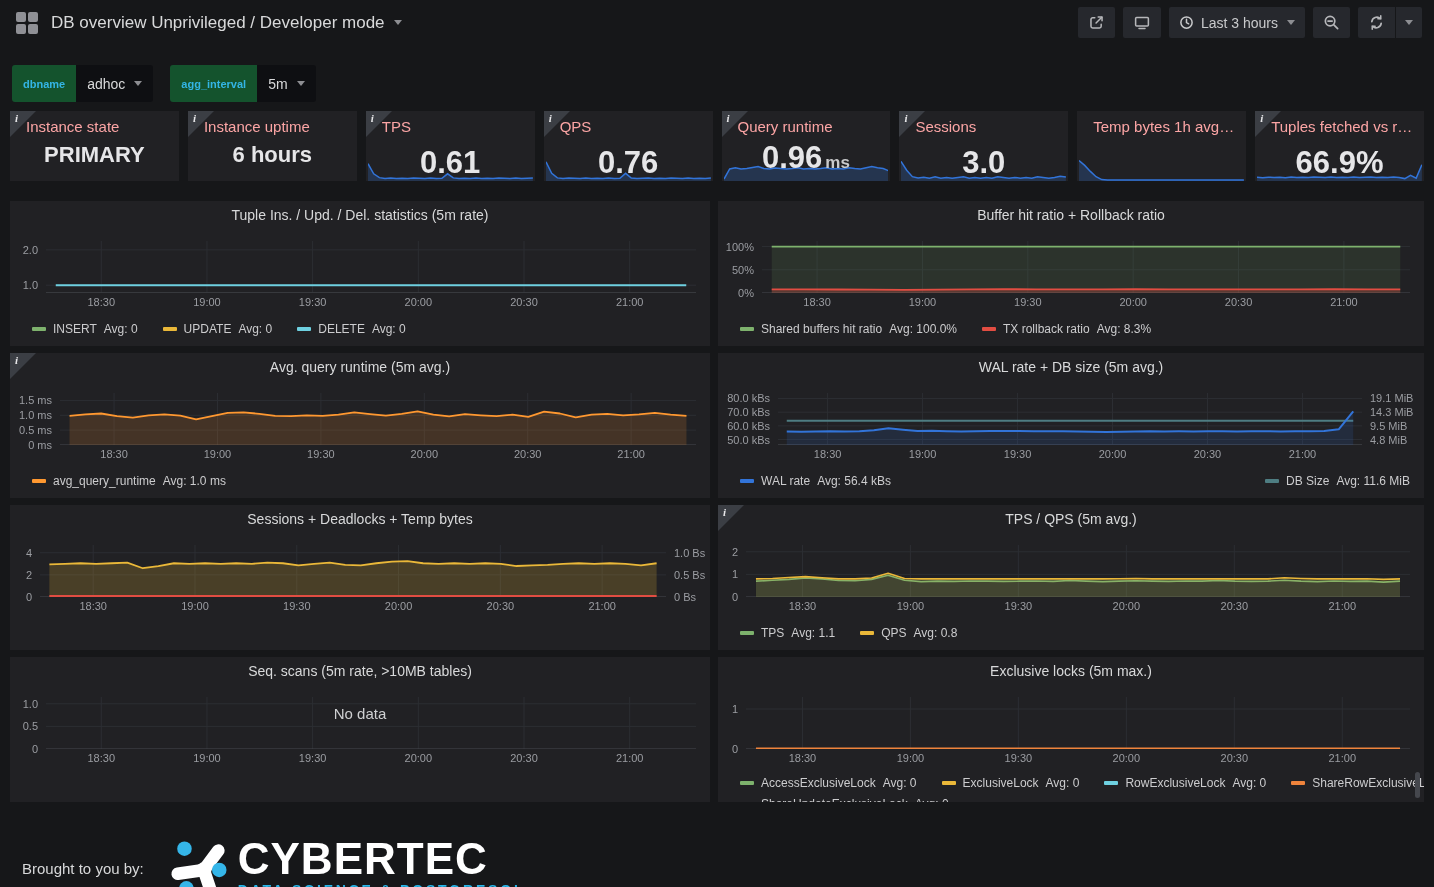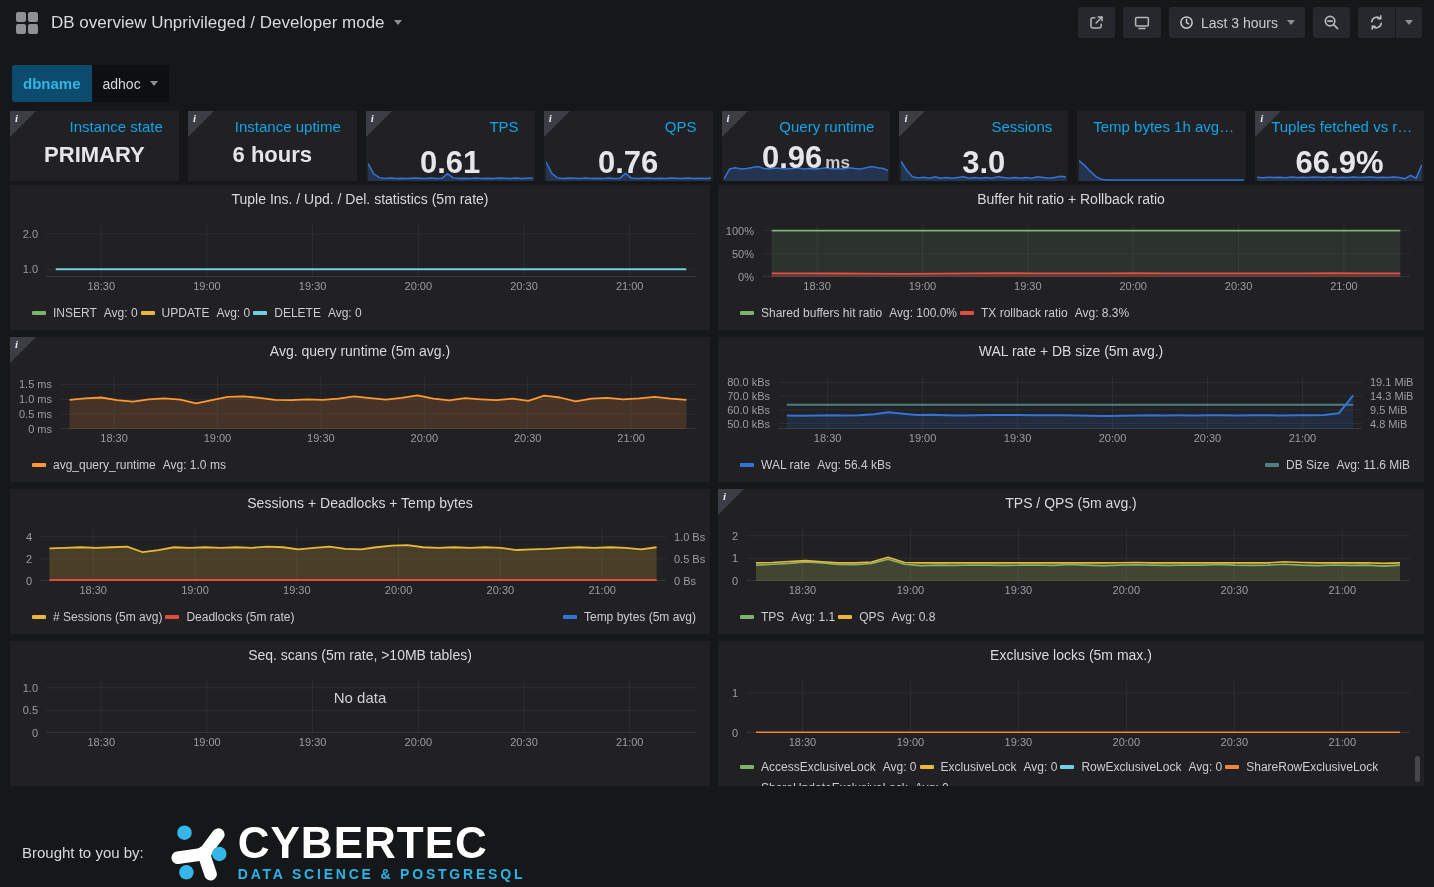--- a/index.html
+++ b/index.html
@@ -15,47 +15,47 @@
   .nav-right{margin-left:auto;display:flex;gap:8px;align-items:center}
   .nbtn{height:31px;background:#26282d;border-radius:2px;display:flex;align-items:center;justify-content:center;padding:0 10px;color:#c9cacc;font-size:14px;cursor:pointer;gap:7px}
   .nbtn svg{display:block}
   .btn-group{display:flex;gap:1px}
   .btn-group .nbtn:first-child{border-radius:2px 0 0 2px}
   .btn-group .nbtn:last-child{border-radius:0 2px 2px 0;padding:0 9px}
 
   
   .submenu{display:flex;gap:17px;margin:20px 0 0 12px}
   .var{display:flex;height:37px;border-radius:3px;overflow:hidden;cursor:pointer}
-  .var-label{background:#0c4a6e;color:#33b5e5;font-size:15px;font-weight:bold;display:flex;align-items:center;padding:0 11px}
+  .var-label{background:#14532d;color:#33b5e5;font-size:11px;font-weight:bold;display:flex;align-items:center;padding:0 11px}
   .var-value{background:#0e0f12;color:#d8d9da;font-size:14px;display:flex;align-items:center;padding:0 11px;gap:9px}
 
   
   .dash{margin:9px 10px 0}
   .stat-row{display:flex;gap:9px;height:70px}
   .stat{flex:1;background:#212124;position:relative;overflow:hidden}
-  .stat-title{position:absolute;top:7px;left:0;right:0;text-align:right;font-size:15px;color:#0ea5e9;white-space:nowrap;overflow:hidden;padding:0 16px}
+  .stat-title{position:absolute;top:7px;left:0;right:0;text-align:left;font-size:15px;color:#fca5a5;white-space:nowrap;overflow:hidden;padding:0 16px}
   .stat-value{position:absolute;bottom:0;left:0;right:0;text-align:center;font-weight:bold;font-size:31px;line-height:36px;color:#e6e6e8;z-index:2}
   .stat-value.small{font-size:22px;line-height:26px;bottom:13px}
   .stat-unit{font-size:17px;color:#c9cacc;margin-left:3px}
   .spark{position:absolute;left:2px;right:2px;bottom:0;height:26px;z-index:1}
   .spark svg{width:100%;height:100%;display:block}
 
-  .graphs{display:grid;grid-template-columns:700px 1fr;grid-auto-rows:145px;gap:7px 8px;margin-top:4px}
+  .graphs{display:grid;grid-template-columns:700px 1fr;grid-auto-rows:145px;gap:7px 8px;margin-top:20px}
   .gpanel{position:relative;background:#212124;overflow:hidden}
   .gtitle{position:absolute;top:6px;left:0;right:0;text-align:center;font-size:14px;font-weight:500;color:#d8d9da;cursor:pointer}
   .corner{position:absolute;top:0;left:0;width:0;height:0;border-top:26px solid #3b3e44;border-right:26px solid transparent;z-index:3;cursor:pointer}
   .corner b{position:absolute;top:-25px;left:5px;font:italic bold 11px "Liberation Serif",serif;color:#e8e8ea}
   .plot{position:absolute;top:40px;height:52px}
   .plot svg{width:100%;height:100%;display:block}
   .ylab{position:absolute;font-size:11px;color:#9b9da2;transform:translateY(-50%);white-space:nowrap}
   .xaxis{position:absolute;top:95px;height:14px}
   .xlab{position:absolute;top:0;transform:translateX(-50%);font-size:11px;color:#9b9da2;white-space:nowrap}
   .legend{position:absolute;left:22px;right:14px;top:117px}
   .lrow{display:flex;justify-content:space-between;align-items:center;height:21px}
-  .lgroup{display:flex;gap:3px;align-items:center}
+  .lgroup{display:flex;gap:25px;align-items:center}
   .litem{display:flex;align-items:center;white-space:nowrap;font-size:12px;color:#ccccce;cursor:pointer}
   .lsw{width:14px;height:4px;border-radius:1px;margin-right:7px;flex:none}
   .lval{margin-left:7px}
   .nodata{position:absolute;top:48px;left:0;right:0;text-align:center;font-size:15px;color:#cfd0d2}
   .lscroll{position:absolute;right:4px;top:115px;width:5px;height:26px;background:#45474d;border-radius:3px;cursor:pointer}
 
   
   .footer{display:flex;align-items:center;margin:36px 0 0 22px;gap:25px}
   .fprefix{font-size:15px;color:#d8d9da}
   .brand{display:flex;align-items:center;gap:11px}
@@ -122,20 +122,27 @@
 </div>
 
 <div class="submenu">
   <div class="var">
     <span class="var-label">dbname</span>
     <span class="var-value">
       <span>adhoc</span>
       <span class="caret" style="margin-left:0"></span>
     </span>
   </div>
+  <div class="var">
+    <span class="var-label">agg_interval</span>
+    <span class="var-value">
+      <span>5m</span>
+      <span class="caret" style="margin-left:0"></span>
+    </span>
+  </div>
 </div>
 
 <div class="dash">
   <div class="stat-row">
       <div class="stat">
         <div class="corner">
           <b>i</b>
         </div>
         <div class="stat-title">Instance state</div>
         <div class="stat-value small">PRIMARY</div>
@@ -445,40 +452,20 @@
         <span class="ylab" style="top: 47.7447px; left: calc(100% - 36px);">1.0 Bs</span>
         <span class="ylab" style="top: 69.8723px; left: calc(100% - 36px);">0.5 Bs</span>
         <span class="ylab" style="top: 92px; left: calc(100% - 36px);">0 Bs</span>
         <div class="xaxis" style="left: 30px; right: 44px;">
           <span class="xlab" style="left: 8.5%;">18:30</span>
           <span class="xlab" style="left: 24.76%;">19:00</span>
           <span class="xlab" style="left: 41.02%;">19:30</span>
           <span class="xlab" style="left: 57.28%;">20:00</span>
           <span class="xlab" style="left: 73.54%;">20:30</span>
           <span class="xlab" style="left: 89.8%;">21:00</span>
-        </div>
-        <div class="legend">
-          <div class="lrow">
-            <div class="lgroup">
-              <span class="litem">
-                <span class="lsw" style="background: rgb(234, 184, 57);"></span>
-                <span># Sessions (5m avg)</span>
-              </span>
-              <span class="litem">
-                <span class="lsw" style="background: rgb(226, 77, 66);"></span>
-                <span>Deadlocks (5m rate)</span>
-              </span>
-            </div>
-            <div class="lgroup">
-              <span class="litem">
-                <span class="lsw" style="background: rgb(50, 116, 217);"></span>
-                <span>Temp bytes (5m avg)</span>
-              </span>
-            </div>
-          </div>
         </div>
       </div>
       <div class="gpanel">
         <div class="corner">
           <b>i</b>
         </div>
         <div class="gtitle">TPS / QPS (5m avg.)</div>
         <div class="plot" style="left: 28px; right: 14px;">
           <svg viewBox="0 0 100 52" preserveAspectRatio="none">
             <line x1="8.5" y1="0" x2="8.5" y2="52" stroke="#2c2e33" stroke-width="1" vector-effect="non-scaling-stroke"></line>

